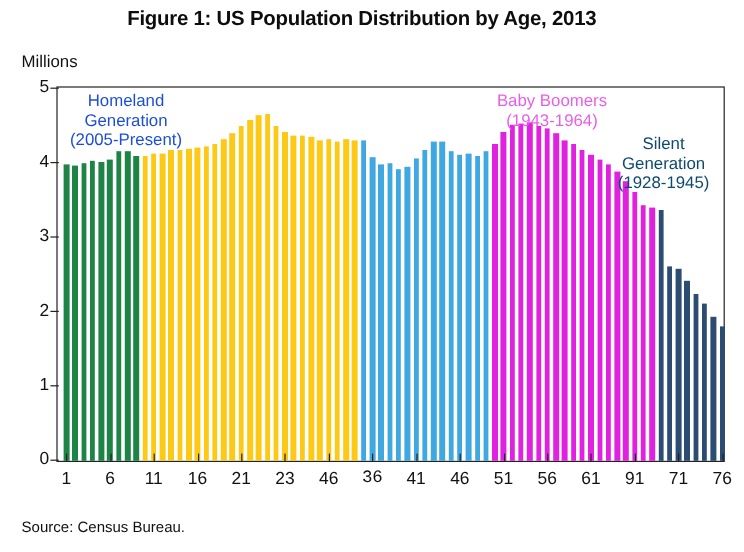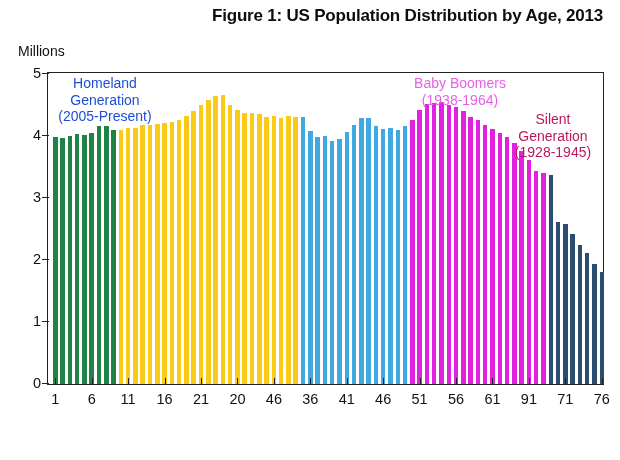--- a/index.html
+++ b/index.html
@@ -5,21 +5,21 @@
   html,body{margin:0;padding:0;}
   body{
     width:620px;height:460px;background:#ffffff;
     font-family:"Liberation Sans",sans-serif;
     color:#111;overflow:hidden;position:relative;
   }
   #figure{position:absolute;inset:0;}
 
   .title{
     position:absolute;top:6px;left:0;width:603px;
-    text-align:right;font-size:17px;font-weight:bold;
+    text-align:center;font-size:17px;font-weight:bold;
     letter-spacing:-0.2px;color:#0d0d0d;
   }
   .ylabel{
     position:absolute;top:43px;left:18px;
     font-size:14px;color:#111;
   }
 
   
   .plot{
     position:absolute;left:47px;top:72px;
@@ -179,25 +179,25 @@
         <div class="xtlabel" style="left: 7.28684px;">1</div>
         <div class="xtick" style="left: 43.7211px;"></div>
         <div class="xtlabel" style="left: 43.7211px;">6</div>
         <div class="xtick" style="left: 80.1553px;"></div>
         <div class="xtlabel" style="left: 80.1553px;">11</div>
         <div class="xtick" style="left: 116.589px;"></div>
         <div class="xtlabel" style="left: 116.589px;">16</div>
         <div class="xtick" style="left: 153.024px;"></div>
         <div class="xtlabel" style="left: 153.024px;">21</div>
         <div class="xtick" style="left: 189.458px;"></div>
-        <div class="xtlabel" style="left: 189.458px;">20</div>
+        <div class="xtlabel" style="left: 189.458px;">23</div>
         <div class="xtick" style="left: 225.892px;"></div>
         <div class="xtlabel" style="left: 225.892px;">46</div>
         <div class="xtick" style="left: 262.326px;"></div>
-        <div class="xtlabel" style="left: 262.326px;">36</div>
+        <div class="xtlabel" style="left: 262.326px; font-family: Liberation Mono, monospace;">36</div>
         <div class="xtick" style="left: 298.761px;"></div>
         <div class="xtlabel" style="left: 298.761px;">41</div>
         <div class="xtick" style="left: 335.195px;"></div>
         <div class="xtlabel" style="left: 335.195px;">46</div>
         <div class="xtick" style="left: 371.629px;"></div>
         <div class="xtlabel" style="left: 371.629px;">51</div>
         <div class="xtick" style="left: 408.063px;"></div>
         <div class="xtlabel" style="left: 408.063px;">56</div>
         <div class="xtick" style="left: 444.497px;"></div>
         <div class="xtlabel" style="left: 444.497px;">61</div>
@@ -206,19 +206,20 @@
         <div class="xtick" style="left: 517.366px;"></div>
         <div class="xtlabel" style="left: 517.366px;">71</div>
         <div class="xtick" style="left: 553.8px;"></div>
         <div class="xtlabel" style="left: 553.8px;">76</div>
       </div>
 
     <div class="cohort" id="ann-homeland" style="color: #1d4ed8; left: -2px; top: 2px; width: 118px;">Homeland
 Generation
 (2005-Present)</div>
     <div class="cohort" id="ann-boomers" style="color: rgb(231, 95, 231); left: 355px; top: 2px; width: 114px;">Baby Boomers
-(1938-1964)</div>
-    <div class="cohort" id="ann-silent" style="color: #be185d; left: 455px; top: 38px; width: 100px; text-align: center;">Silent
+(1943-1964)</div>
+    <div class="cohort" id="ann-silent" style="color: #0c4a6e; left: 455px; top: 38px; width: 100px; text-align: center;">Silent
 Generation
 (1928-1945)</div>
   </div>
 
+  <div class="source">Source: Census Bureau.</div>
 </div>
 
 </body></html>

